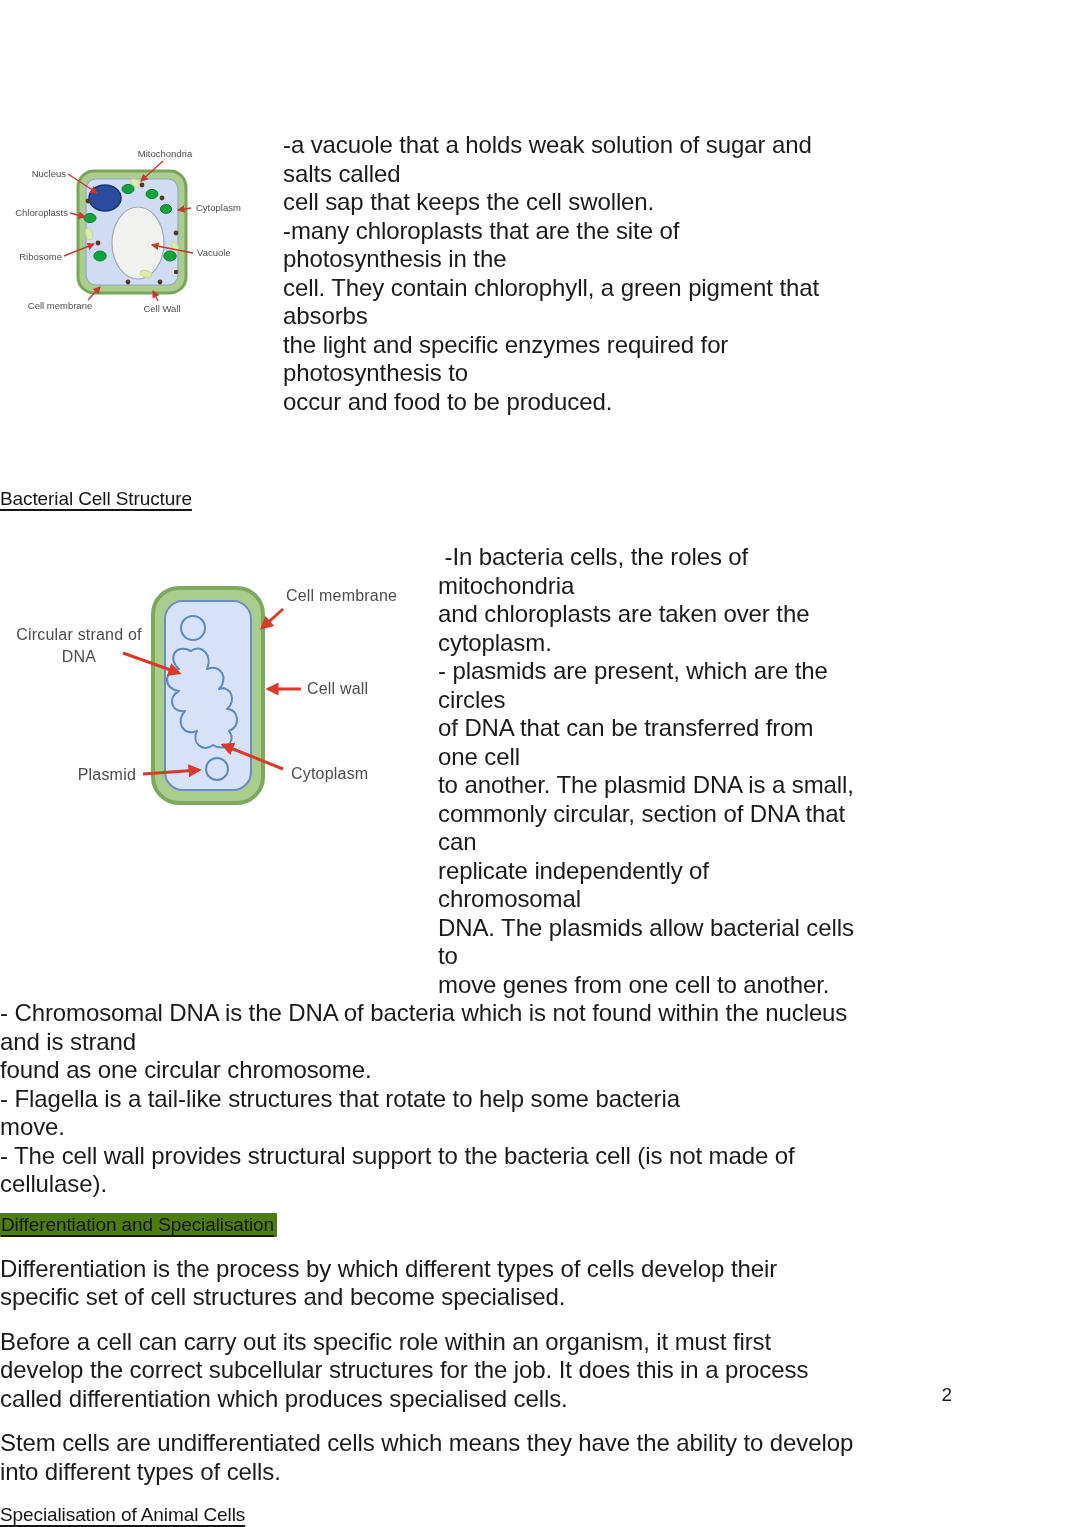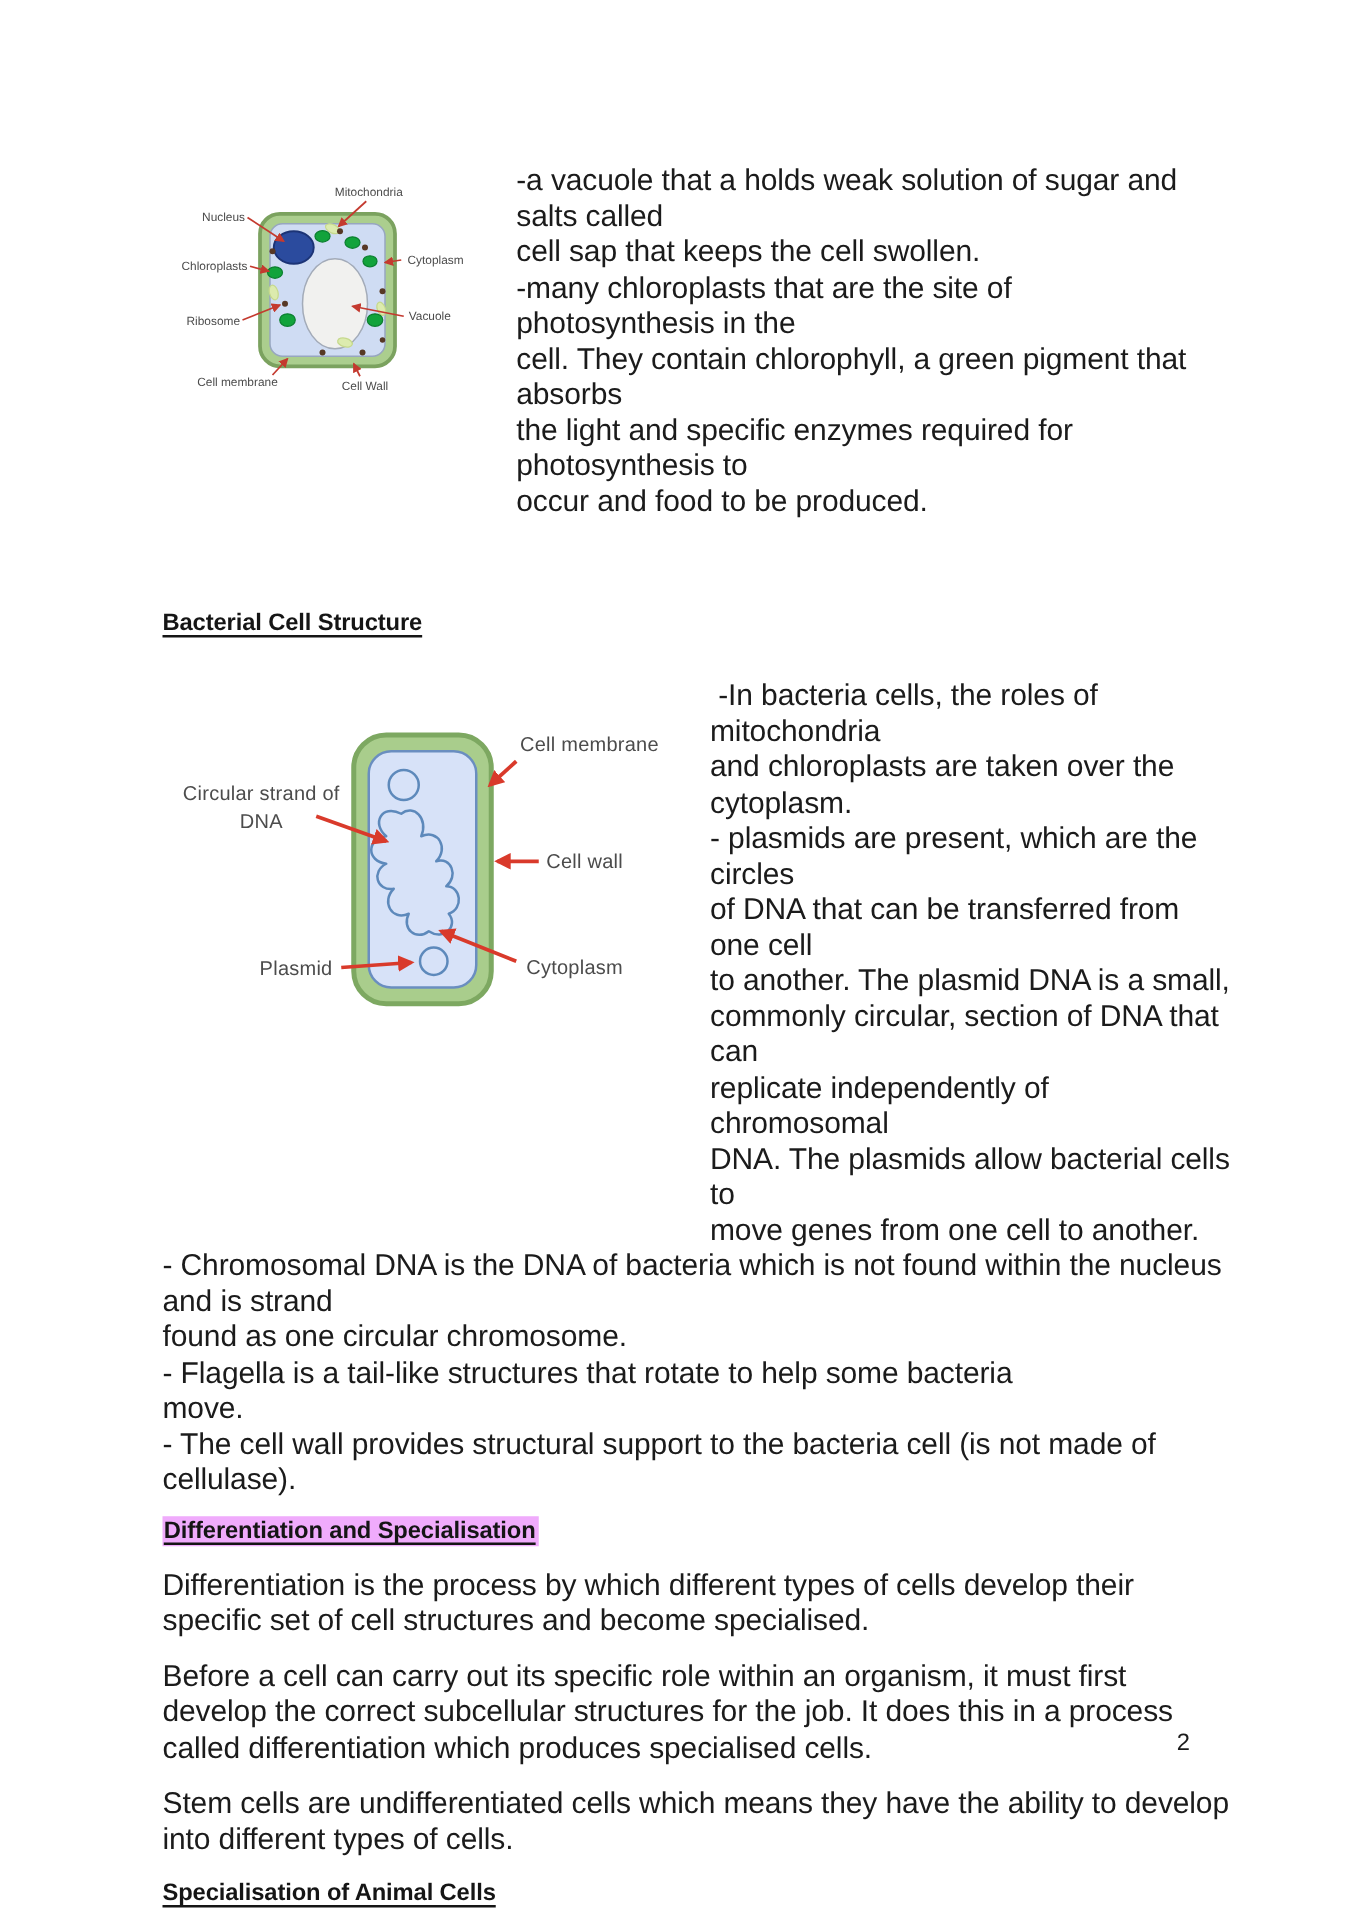--- a/index.html
+++ b/index.html
@@ -4,51 +4,51 @@
 <style>
   html,body { margin:0; padding:0; background:#ffffff; }
   .page {
     position:relative;
     width:1080px; height:1527px;
     background:#ffffff;
     font-family:"Liberation Sans", sans-serif;
     color:#1b1b1b;
     overflow:hidden;
   }
-  .content { padding-left:130px; }
+  .content { }
   .body-text {
     font-size:24px;
     line-height:28.5px;
     letter-spacing:-0.1px;
     white-space:pre-wrap;
     color:#1b1b1b;
   }
   .row { display:flex; align-items:flex-start; }
   .row1 { margin-top:131px; }
   .fig1 { width:283px; flex:0 0 283px; padding-top:10px; }
   .notes1 { width:545px; }
   .h-underline {
     margin:0;
     font-size:19px;
-    font-weight:700;
+    font-weight:400;
     letter-spacing:-0.1px;
     line-height:26px;
     text-decoration:underline;
     text-decoration-thickness:1.5px;
     text-underline-offset:4px;
     color:#151515;
   }
   .h-bacterial { margin-top:70px; }
   .row2 { margin-top:31px; }
   .fig2 { width:443px; flex:0 0 443px; margin-left:-5px; }
   .notes2 { width:420px; }
   .notes-full { width:860px; margin-top:0; }
   .h-highlight-wrap { margin-top:13px; }
   .hl {
-    background:#f0abfc;
+    background:#4d7c0f;
     padding:1px 3px 2px 1px;
   }
   p.body-text { margin:0; }
   .p-intro    { margin-top:17px !important; width:860px; }
   .h-diff     { margin-top:16px; }
   .p-before   { margin-top:16px !important; width:860px; }
   .p-majority { margin-top:16px !important; width:860px; }
   .p-stem     { margin-top:16px !important; width:860px; }
   .h-spec     { margin-top:16px; }
   .p-here     { margin-top:15px !important; width:880px; }

